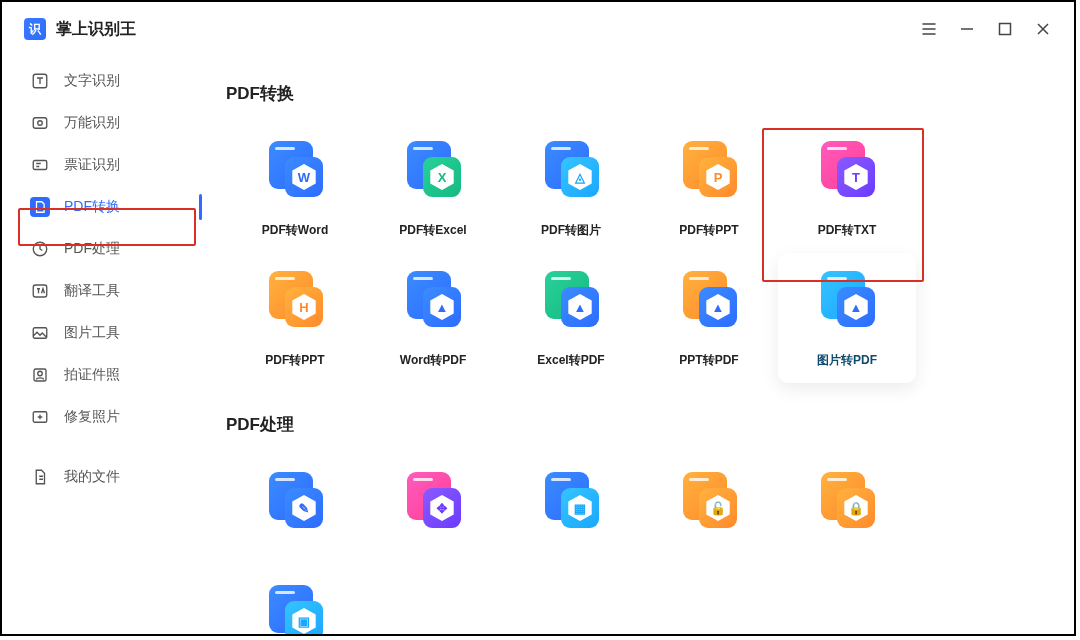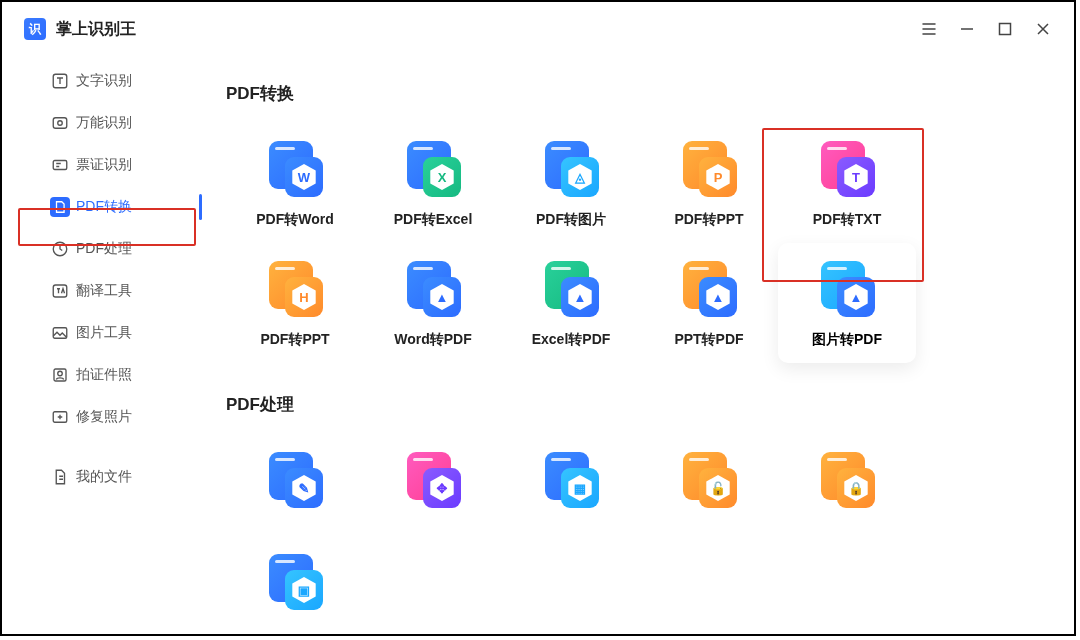--- a/index.html
+++ b/index.html
@@ -37,24 +37,24 @@
     font-size: 16px; font-weight: 600; color: #222;
   }
   .app-title .logo {
     width: 22px; height: 22px; border-radius: 4px;
     background: linear-gradient(135deg,#3a7bff,#2d6cff);
     display:flex;align-items:center;justify-content:center;
     color:#fff; font-size:12px;
   }
   .menu { list-style: none; padding: 0 0 0 0; }
   .menu li {
-    display: flex; align-items: center; gap: 6px;
+    display: flex; align-items: center; gap: 14px;
     height: 42px; padding: 0 18px 0 28px;
     font-size: 14px; color: #555;
-    cursor: pointer; position: relative; margin-left: 20px;
+    cursor: pointer; position: relative;
   }
   .menu li .mi-icon {
     width: 20px; height: 20px;
     display:flex;align-items:center;justify-content:center;
     color:#555;
   }
   .menu li.active {
     color: #2d6cff;
   }
   .menu li.active .mi-icon { color:#2d6cff; }
@@ -98,26 +98,26 @@
     padding: 18px 0 14px 0;
     cursor:pointer;
     border-radius:10px;
   }
   .tool-card .tool-icon {
     width:56px; height:56px;
     position:relative;
     margin-bottom:14px;
   }
   .tool-card .tool-label {
-    font-size:14px; font-weight:600; color:#222;
+    font-size:12px; font-weight:600; color:#222;margin-top:11px;
   }
   .tool-card.selected {
     box-shadow: 0 6px 18px rgba(0,0,0,0.08);
   }
-  .tool-card.selected .tool-label { color:#000000; }
+  .tool-card.selected .tool-label { color:#0c4a6e; }
 
   .highlight-box-main {
     position:absolute;
     border:2px solid #d93025;
     border-radius:2px;
     pointer-events:none;
   }
 
   
   .ficon {

